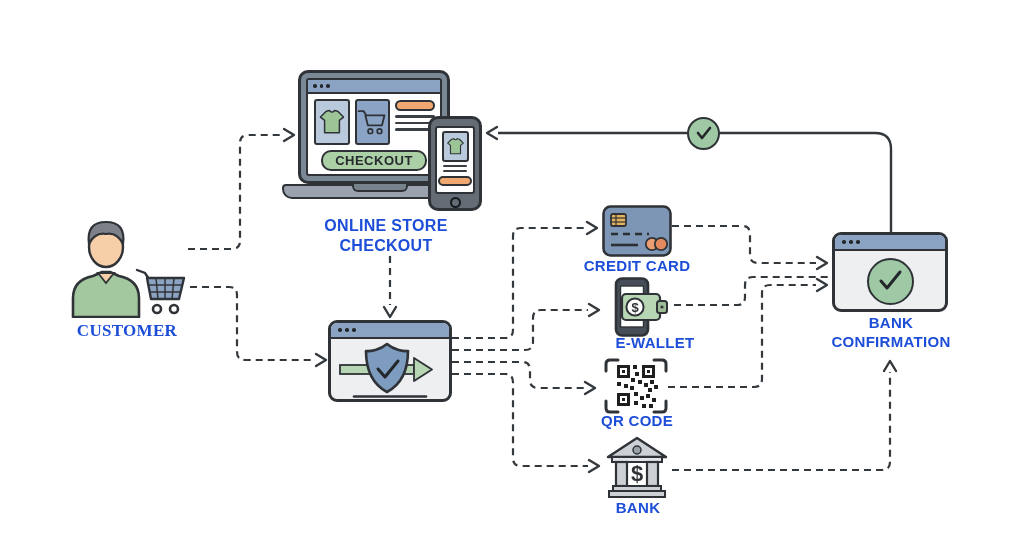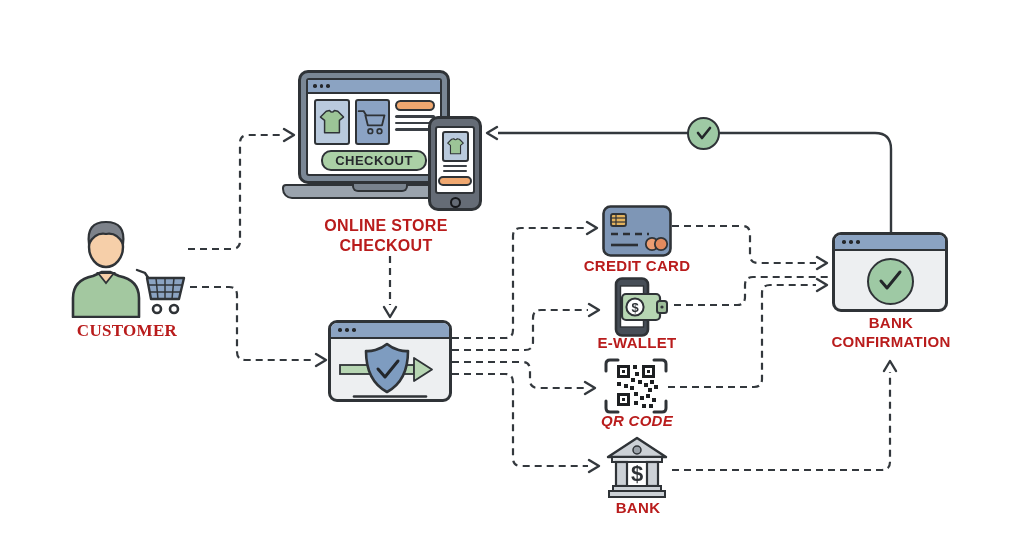--- a/index.html
+++ b/index.html
@@ -5,21 +5,21 @@
   html,body{margin:0;padding:0;background:#ffffff;}
   .canvas{
     position:relative;width:1024px;height:559px;background:#ffffff;
     font-family:"Liberation Sans",sans-serif;overflow:hidden;
   }
   svg{display:block;}
   .connectors{position:absolute;left:0;top:0;z-index:1;}
   .node{position:absolute;z-index:2;}
   .label{
     position:absolute;z-index:3;transform:translateX(-50%);
-    color:#b91c1c;font-weight:700;font-size:15px;line-height:1.25;
+    color:#1d4ed8;font-weight:700;font-size:15px;line-height:1.25;
     letter-spacing:.3px;text-align:center;white-space:nowrap;
   }
   .label.big{font-size:17px;}
   
   .window{
     position:absolute;z-index:2;background:#edeff1;
     border:3px solid #2f3337;border-radius:9px;overflow:hidden;
     box-sizing:border-box;
   }
   .window-bar{
@@ -240,21 +240,21 @@
     <svg width="70" height="60" viewBox="0 0 70 60">
       <rect x="14" y="1.5" width="32" height="57" rx="6" fill="#474e57" stroke="#2f3337" stroke-width="2.6"></rect>
       <rect x="18.5" y="9" width="23" height="41" fill="#ffffff" stroke="#2f3337" stroke-width="1.4"></rect>
       <rect x="20" y="17" width="38" height="26" rx="4" fill="#b7d6b3" stroke="#2f3337" stroke-width="2.2"></rect>
       <rect x="55" y="24" width="10" height="12" rx="2.5" fill="#9dbd99" stroke="#2f3337" stroke-width="2"></rect>
       <circle cx="60" cy="30" r="1.6" fill="#2f3337"></circle>
       <circle cx="33" cy="30" r="8.6" fill="#ffffff" stroke="#2f3337" stroke-width="2"></circle>
       <text x="33" y="34.6" text-anchor="middle" font-size="13" font-weight="bold" font-family="Liberation Sans, sans-serif" fill="#2f3337">$</text>
     </svg>
   </div>
-  <div class="label" style="left:637px;top:334px;">E-WALLET</div>
+  <div class="label" style="left:655px;top:334px;">E-WALLET</div>
 
   <div class="node" style="left:604px;top:358px;">
     <svg width="64" height="56" viewBox="0 0 64 56">
       <g fill="none" stroke="#2f3337" stroke-width="3" stroke-linecap="round">
         <path d="M2,13 V6 Q2,2 6,2 H14"></path>
         <path d="M50,2 H58 Q62,2 62,6 V13"></path>
         <path d="M62,43 V50 Q62,54 58,54 H50"></path>
         <path d="M14,54 H6 Q2,54 2,50 V43"></path>
       </g>
       <g fill="#1d1f21">
@@ -285,21 +285,21 @@
         <rect x="30" y="34" width="4" height="4"></rect>
         <rect x="36" y="38" width="4" height="4"></rect>
         <rect x="42" y="36" width="4" height="4"></rect>
         <rect x="48" y="40" width="4" height="4"></rect>
         <rect x="30" y="43" width="4" height="4"></rect>
         <rect x="38" y="46" width="4" height="4"></rect>
         <rect x="45" y="46" width="4" height="4"></rect>
       </g>
     </svg>
   </div>
-  <div class="label" style="left:637px;top:412px;font-style:italic;">QR CODE</div>
+  <div class="label" style="left:637px;top:412px;">QR CODE</div>
 
   <div class="node" style="left:605px;top:436px;">
     <svg width="64" height="64" viewBox="0 0 64 64">
       <polygon points="32,2 61,21 3,21" fill="#ccd1d6" stroke="#2f3337" stroke-width="2.4" stroke-linejoin="round"></polygon>
       <circle cx="32" cy="14" r="4" fill="#9aa1a8" stroke="#2f3337" stroke-width="1.5"></circle>
       <rect x="7" y="21" width="50" height="5" fill="#e3e6e9" stroke="#2f3337" stroke-width="2"></rect>
       <rect x="11" y="26" width="11" height="24" fill="#ccd1d6" stroke="#2f3337" stroke-width="2.2"></rect>
       <rect x="42" y="26" width="11" height="24" fill="#ccd1d6" stroke="#2f3337" stroke-width="2.2"></rect>
       <text x="32" y="45" text-anchor="middle" font-size="22" font-weight="bold" font-family="Liberation Sans, sans-serif" fill="#2f3337">$</text>
       <rect x="8" y="50" width="48" height="5" fill="#ccd1d6" stroke="#2f3337" stroke-width="2"></rect>

